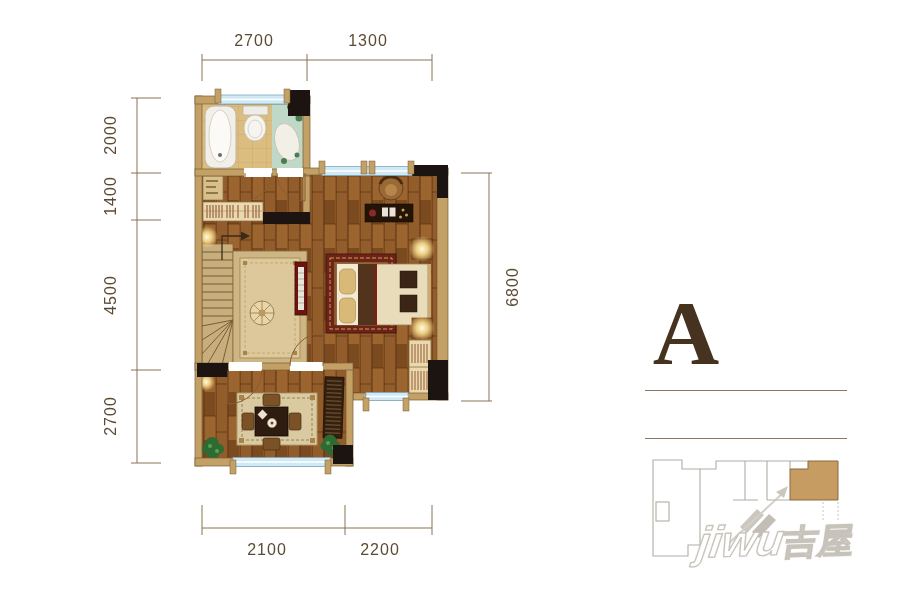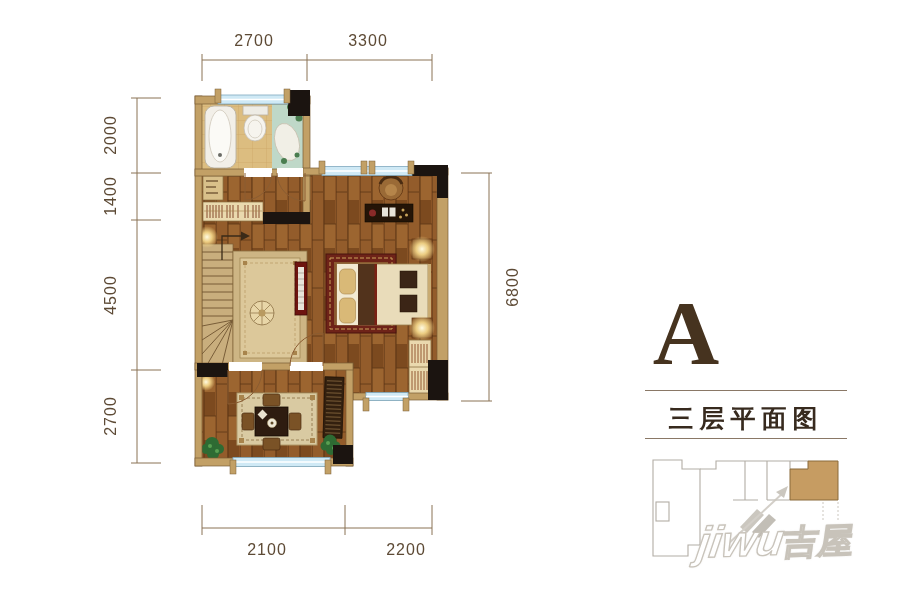--- a/index.html
+++ b/index.html
@@ -276,31 +276,30 @@
 
     <g opacity="0.85">
       <polygon points="740,519 757,501 764,507 747,525" fill="#c3beb5"></polygon>
       <polygon points="752,524 769,506 776,512 759,530" fill="#b8b3aa"></polygon>
       <path d="M728,536 L784,484" stroke="#ccc7bf" stroke-width="2" fill="none"></path>
       <polygon points="788,478 776,484 784,490" fill="#c3beb5"></polygon>
     </g>
   </svg>
 
   <div class="dim" style="left:224px;top:24px;">2700</div>
-  <div class="dim" style="left:338px;top:24px;">3300</div>
+  <div class="dim" style="left:338px;top:24px;">1300</div>
   <div class="dim vert" style="left:82px;top:117px;">2000</div>
   <div class="dim vert" style="left:82px;top:178px;">1400</div>
   <div class="dim vert" style="left:82px;top:277px;">4500</div>
   <div class="dim vert" style="left:82px;top:398px;">2700</div>
   <div class="dim vert" style="left:484px;top:269px;">6800</div>
   <div class="dim" style="left:237px;top:533px;">2100</div>
-  <div class="dim" style="left:376px;top:533px;">2200</div>
+  <div class="dim" style="left:350px;top:533px;">2200</div>
 
   <div class="panel-a">A</div>
   <div class="panel-line" style="top:382px;"></div>
-  <div class="panel-title">三层平面图</div>
   <div class="panel-line" style="top:430px;"></div>
 
   <div class="watermark">
     <span class="wm-latin">jiwu</span><span class="wm-cjk">吉屋</span>
   </div>
 
 </div>
 
 </body></html>

